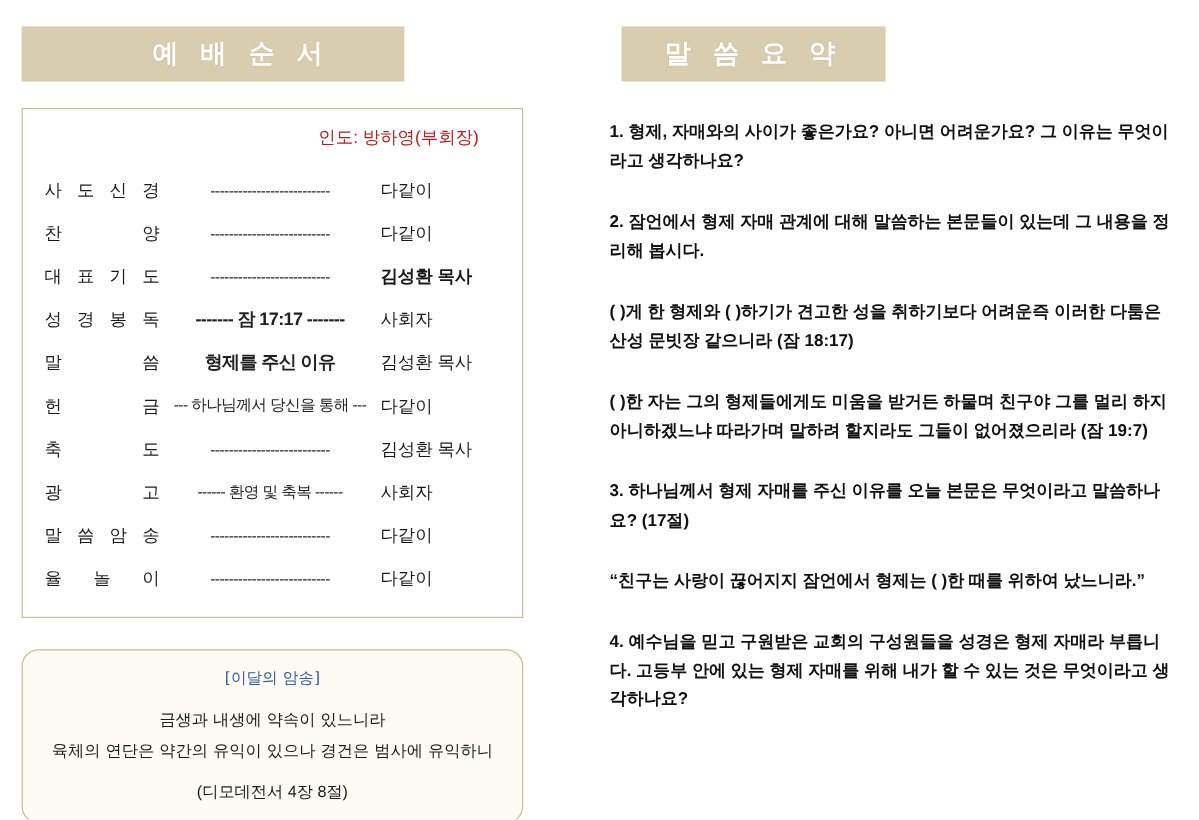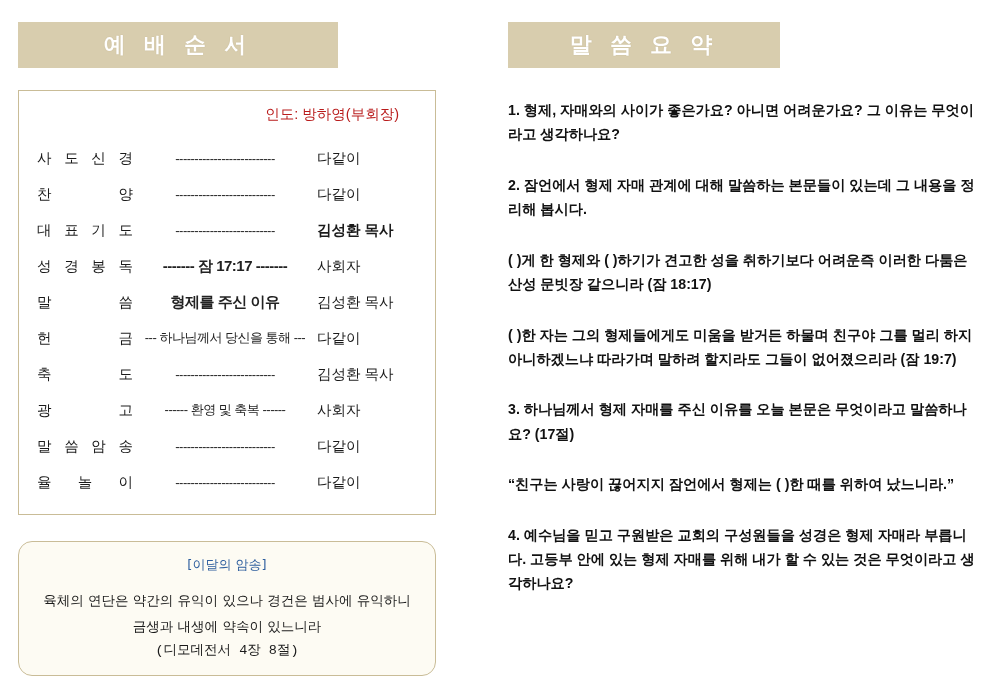--- a/index.html
+++ b/index.html
@@ -34,22 +34,22 @@
     width: 470px;
   }
   
   .banner {
     background: #d8cdae;
     height: 46px;
     display: flex;
     align-items: center;
     justify-content: center;
   }
-  .banner-left { width: 320px; margin-left: 0px; }
-  .banner-right { width: 272px; margin-left: 0px; }
+  .banner-left { width: 272px; margin-left: 0px; padding-left: 47px; }
+  .banner-right { width: 220px; margin-left: 10px; }
   .banner-text {
     font-size: 22px;
     font-weight: bold;
     letter-spacing: 6px;
     color: #ffffff;
     text-shadow: 0 0 1px #b8a97f;
   }
   
   .order-box {
     margin-top: 22px;
@@ -126,22 +126,22 @@
     font-family: "DejaVu Sans", sans-serif;
   }
   .verse-line {
     font-size: 13.5px;
     line-height: 1.9;
     font-family: "DejaVu Sans", sans-serif;
     color: #1a1a1a;
   }
   .verse-ref {
     font-size: 13.5px;
-    margin-top: 2px;
-    font-family: Liberation Mono, monospace;
+    margin-top: 12px;
+    font-family: Liberation Sans, sans-serif;
   }
   
   .note-block {
     font-size: 14.2px;
     line-height: 1.72;
     color: #111;
     margin-top: 0;
     font-weight: bold;
   }
   .note-p { margin-bottom: 26px; }
@@ -248,22 +248,22 @@
               <span>이</span>
             </div>
             <div class="o-mid">--------------------------</div>
             <div class="o-right">다같이</div>
           </div>
         </div>
     </div>
 
     <div class="verse-box">
       <div class="verse-title">[이달의 암송]</div>
+      <div class="verse-line">금생과 내생에 약속이 있느니라</div>
       <div class="verse-line">육체의 연단은 약간의 유익이 있으나 경건은 범사에 유익하니</div>
-      <div class="verse-line">금생과 내생에 약속이 있느니라</div>
       <div class="verse-ref">(디모데전서 4장 8절)</div>
     </div>
 
   </div>
 
   <div class="col-right">
 
     <div class="banner banner-right">
       <div class="banner-text">말 씀 요 약</div>
     </div>

